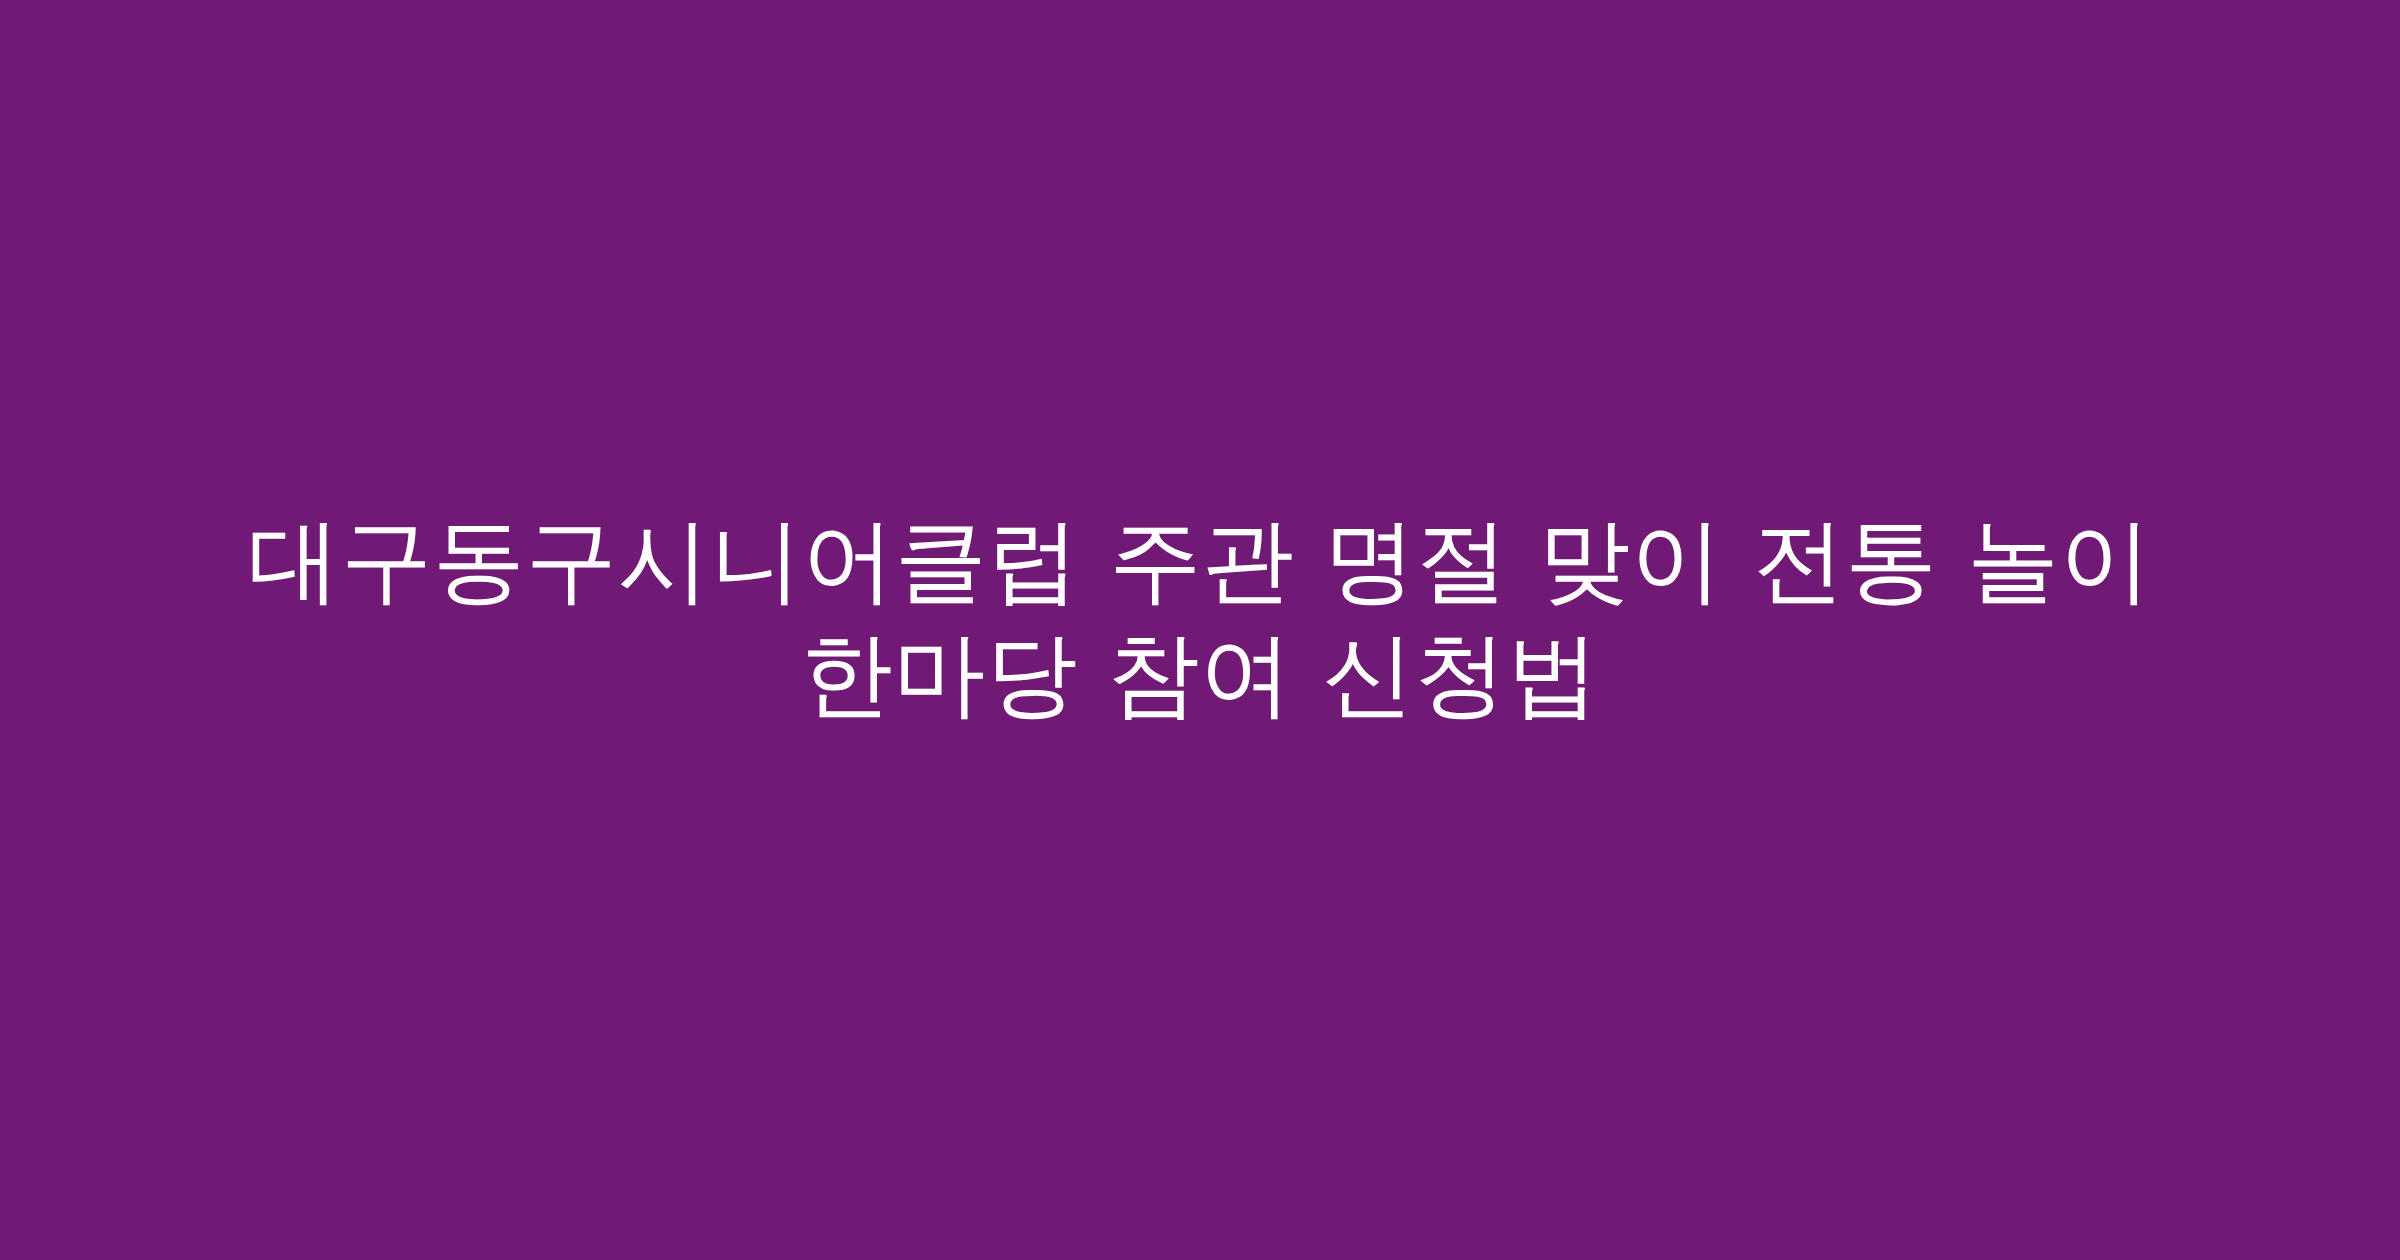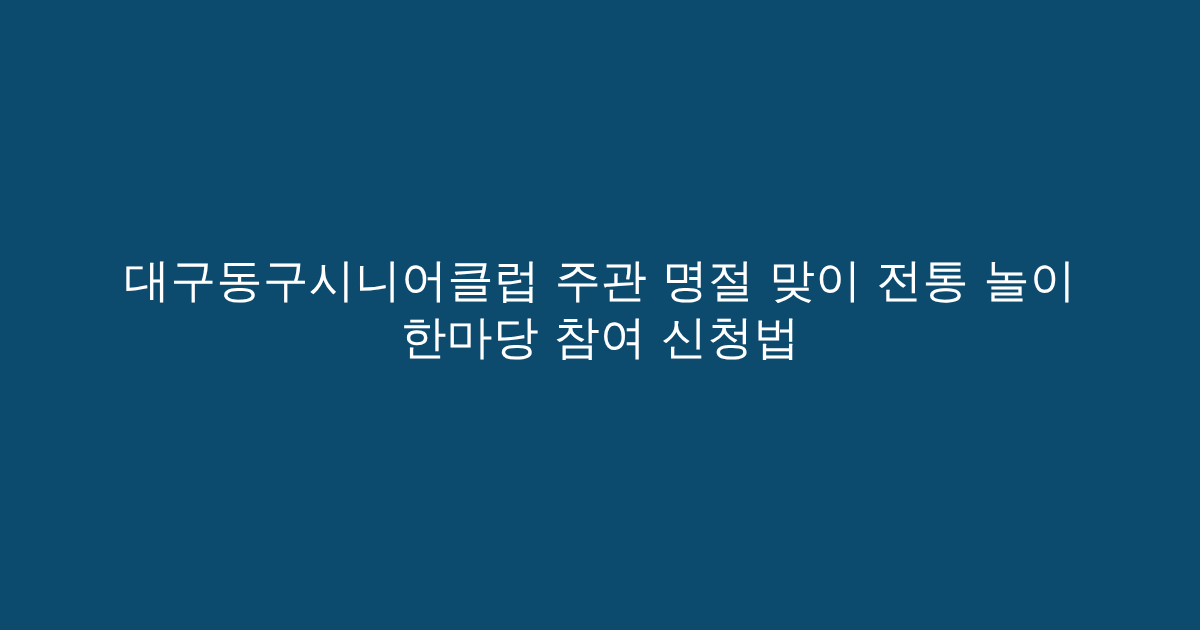--- a/index.html
+++ b/index.html
@@ -44,21 +44,21 @@
     line-height: 57px;
     letter-spacing: 0.2px;
     word-break: keep-all;
     white-space: normal;
     text-rendering: optimizeLegibility;
   }
 </style>
 </head>
 <body>
 
-<div class="og-card" style="background-color: #0c4a6e;">
+<div class="og-card" style="background-color: #701a75;">
 
   <div class="og-card__headline-wrap">
 
     <h1 class="og-card__headline" style="color: rgb(255, 255, 255);">대구동구시니어클럽 주관 명절 맞이 전통 놀이 한마당 참여 신청법</h1>
 
   </div>
 
 </div>
 
 </body></html>

